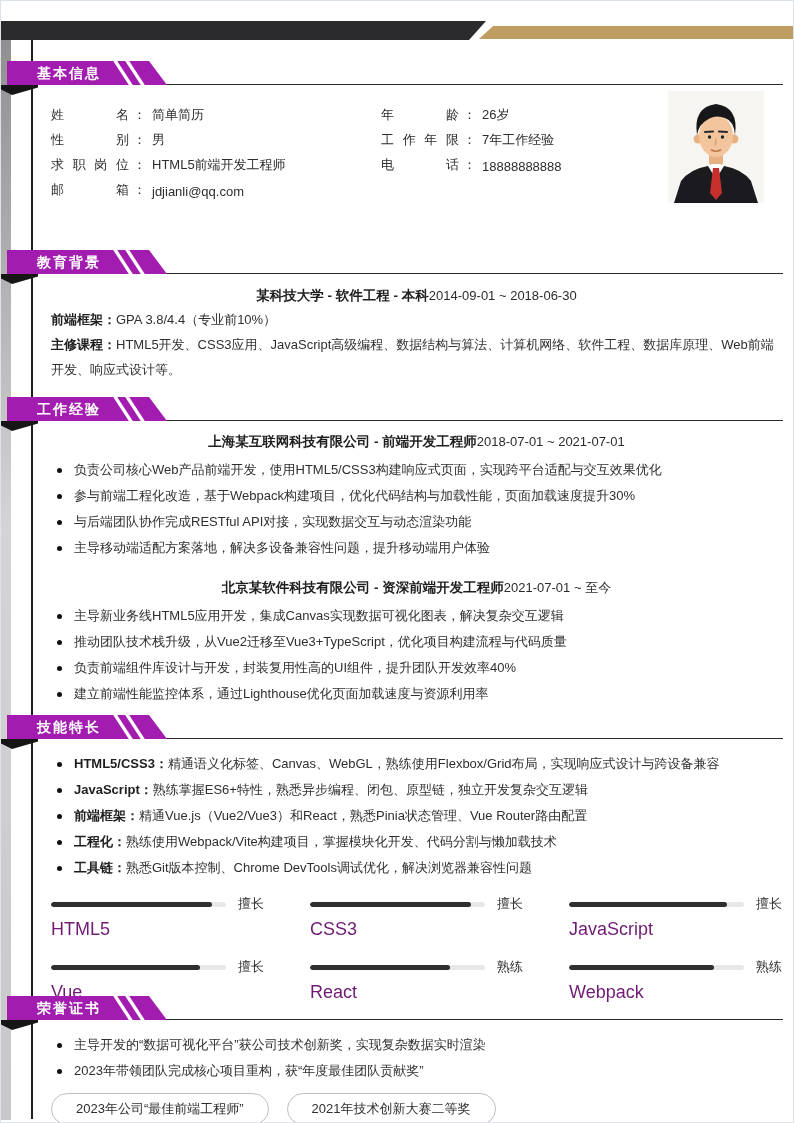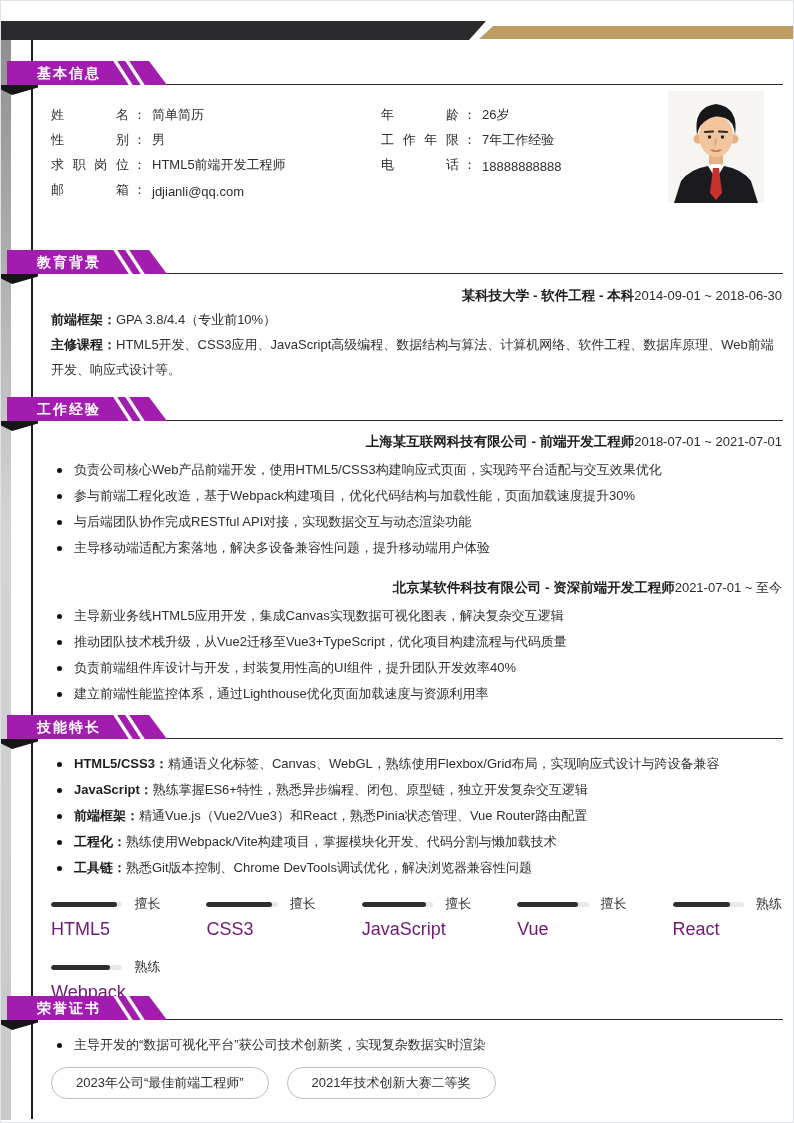--- a/index.html
+++ b/index.html
@@ -35,32 +35,32 @@
   
   .basic-grid{display:flex;padding-top:14px;}
   .bcol-l{width:330px;flex:none;}
   .bcol-r{flex:1;}
   .frow{display:flex;height:25px;align-items:flex-end;}
   .flabel{display:inline-block;width:78px;text-align:justify;text-align-last:justify;color:#2d2d2d;}
   .fcolon{margin-left:4px;color:#2d2d2d;}
   .fval{margin-left:6px;color:#2d2d2d;}
   .photo{position:absolute;top:90px;right:29px;width:96px;height:112px;z-index:3;}
   
-  .hrow{display:flex;justify-content:flex-end;align-items:baseline;line-height:22px;}
+  .hrow{display:flex;justify-content:center;align-items:baseline;line-height:22px;}
   .hname{font-weight:700;font-size:13.5px;color:#1e1e1e;}
   .hdate{font-size:13px;color:#2b2b2b;white-space:nowrap;}
   
   .trow{line-height:25px;}
   .tlabel{font-weight:700;color:#1e1e1e;}
   .bul{display:flex;line-height:26px;}
   .dot{flex:none;width:5px;height:5px;border-radius:50%;background:#111;margin:11px 12px 0 6px;}
   .btext{flex:1;}
   .btext b{color:#1e1e1e;}
   
-  .bars{display:grid;grid-template-columns:1fr 1fr 1fr 1fr 1fr;column-gap:46px;row-gap:20px;margin-top:14px;}
+  .bars{display:grid;grid-template-columns:1fr 1fr 1fr;column-gap:46px;row-gap:20px;margin-top:14px;}
   .bar-top{display:flex;align-items:center;}
   .track{flex:1;height:5px;background:#e8e8e8;border-radius:3px;overflow:hidden;}
   .fill{height:100%;background:#2f2f31;border-radius:3px;width:0;}
   .lvl{flex:none;margin-left:12px;font-size:13px;color:#2d2d2d;}
   .bar-name{margin-top:7px;font-size:18px;color:#701a75;line-height:18px;}
   
   .badges{display:flex;gap:18px;margin-top:9px;}
   .badge{display:inline-block;border:1.2px solid #bfbfbf;border-radius:17px;padding:6px 24px;
     color:#2d2d2d;font-size:13px;background:#fff;}
 </style>
@@ -321,20 +321,24 @@
     <div class="banner">
       <span class="btxt">荣誉证书</span>
       <i class="s1"></i>
       <i class="s2"></i>
     </div>
     <div class="content" style="padding-top:12px">
       <div class="bul">
           <span class="dot"></span>
           <span class="btext">主导开发的“数据可视化平台”获公司技术创新奖，实现复杂数据实时渲染</span>
         </div>
+      <div class="bul">
+          <span class="dot"></span>
+          <span class="btext">2023年带领团队完成核心项目重构，获“年度最佳团队贡献奖”</span>
+        </div>
       <div class="badges">
         <span class="badge">2023年公司“最佳前端工程师”</span>
         <span class="badge">2021年技术创新大赛二等奖</span>
       </div>
     </div>
   </section>
 
 </div>
 
 </body></html>

